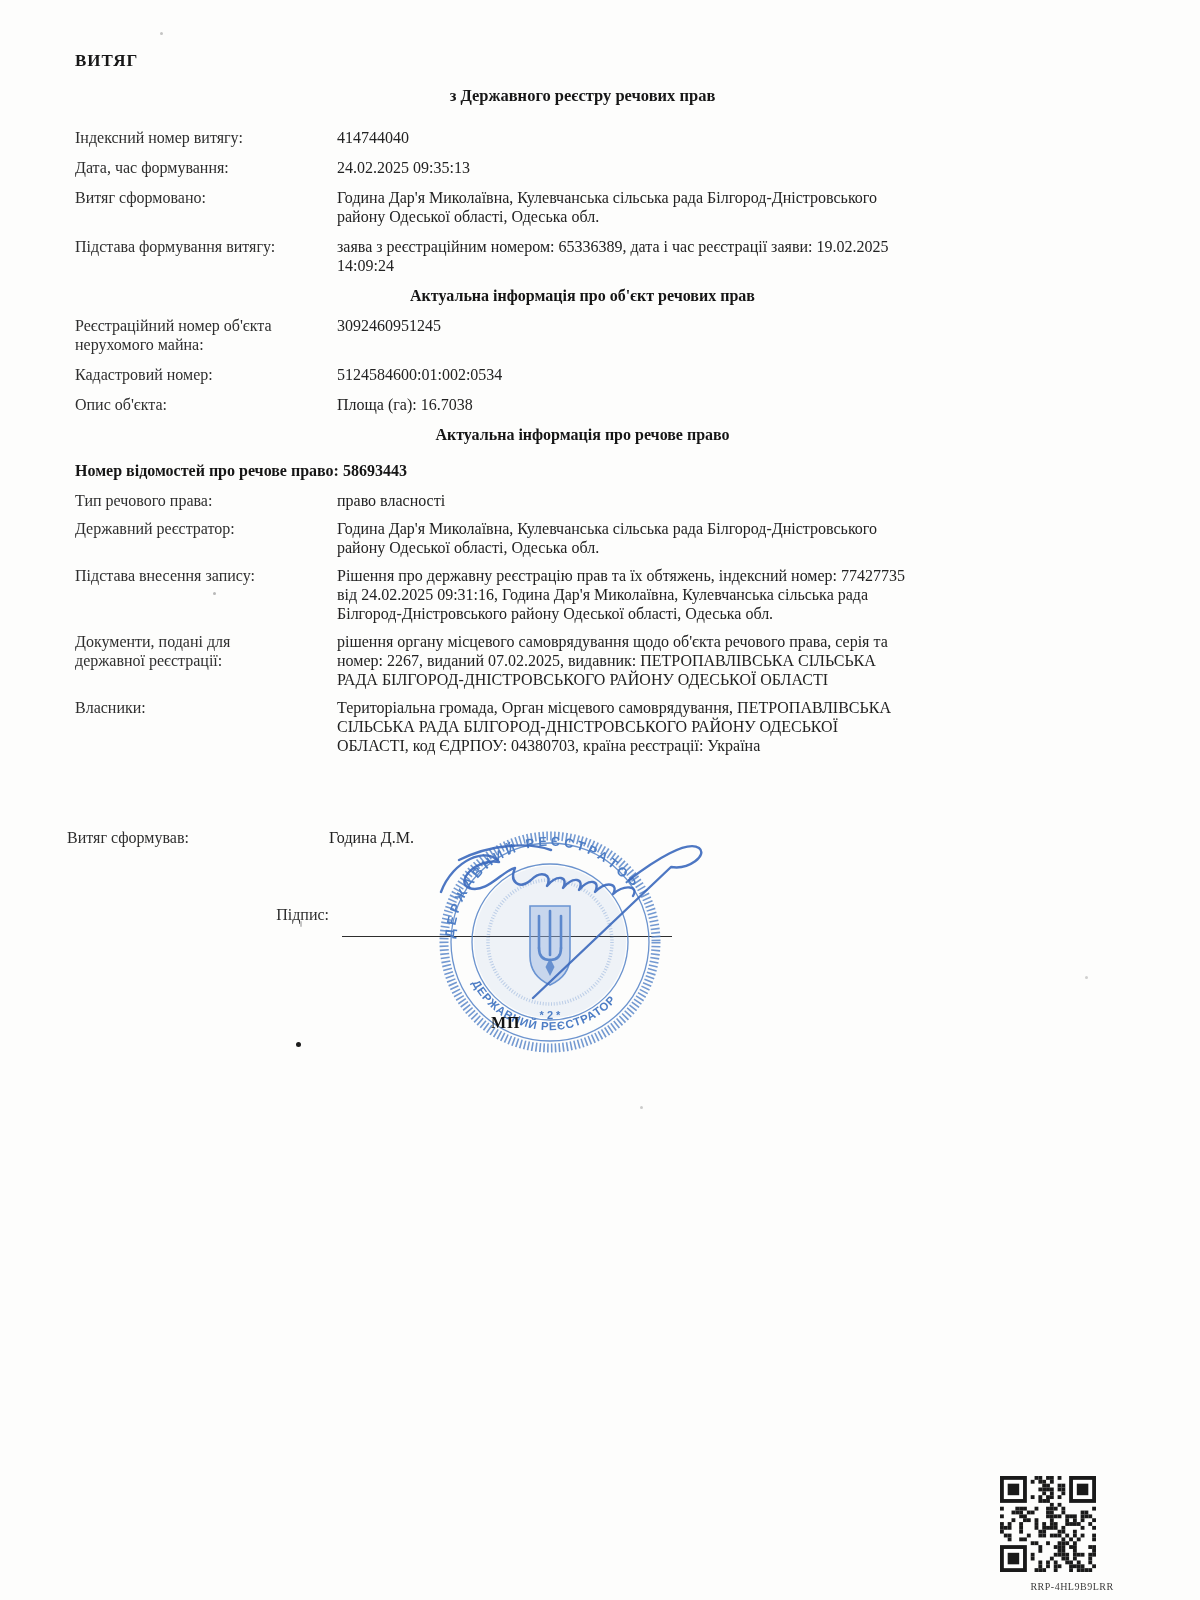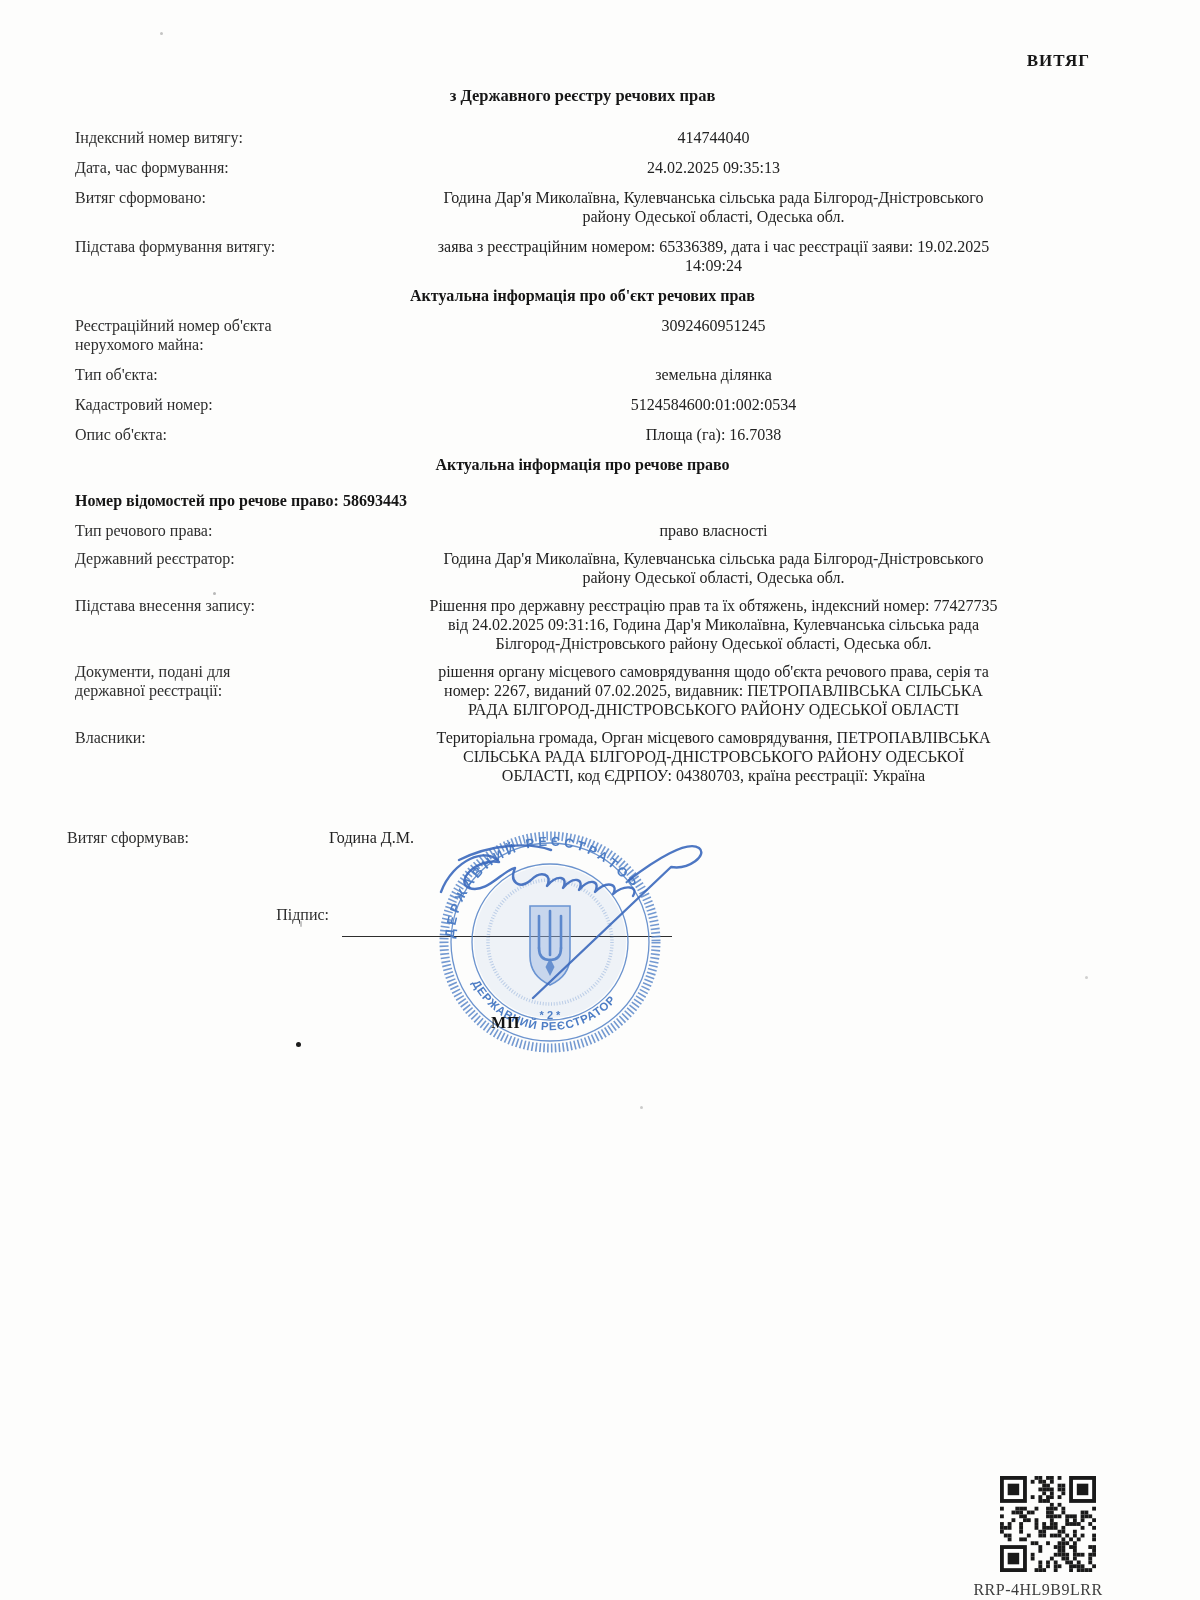--- a/index.html
+++ b/index.html
@@ -13,37 +13,37 @@
   }
   .content{
     position:absolute;left:0;top:0;width:1200px;
     padding:50px 110px 0 75px;
     box-sizing:border-box;
     font-size:16px;line-height:19px;
   }
   .doc-title{
     margin:0 0 14px;
     font-size:17px;line-height:21px;
-    font-weight:bold;text-align:right;
+    font-weight:bold;text-align:left;
     letter-spacing:1px;color:#171717;
   }
   .doc-subtitle{
     margin:0 0 22px;
     font-size:16.5px;line-height:21px;
     font-weight:bold;text-align:center;color:#171717;
   }
   .row{display:flex;margin-bottom:11px;}
   .s2 .row{margin-bottom:9px;}
   .label{
     width:262px;flex:none;
     white-space:pre-line;
     color:#2e2e2e;
   }
   .value{
-    flex:1;white-space:pre-line;color:#222;text-align:center;
+    flex:1;white-space:pre-line;color:#222;
   }
   .section-heading{
     margin:2px 0 11px;
     font-size:16px;line-height:19px;
     font-weight:bold;text-align:center;color:#151515;
   }
   .record-line{
     margin:17px 0 11px;
     font-weight:bold;color:#151515;
   }
@@ -55,22 +55,22 @@
     border-top:1.5px solid #2d2d2d;
   }
   .mp-mark{
     position:absolute;left:491px;top:1014px;
     font-size:16px;font-weight:bold;color:#141414;letter-spacing:1px;
   }
   .stamp{position:absolute;left:434px;top:826px;}
   .signature{position:absolute;left:403px;top:830px;}
   .qr-block{position:absolute;left:1000px;top:1476px;width:96px;height:96px;}
   .qr-caption{
-    position:absolute;left:963px;top:1581px;width:150px;
-    text-align:center;font-size:16px;letter-spacing:0.5px;color:#3c3c3c;
+    position:absolute;left:997px;top:1581px;width:150px;
+    text-align:center;font-size:10px;letter-spacing:0.5px;color:#3c3c3c;
   }
   .speck{position:absolute;border-radius:50%;background:#1c1c1c;}
   .speck.s1{left:296px;top:1042px;width:5px;height:5px;}
   .speck.s2{left:160px;top:32px;width:3px;height:3px;opacity:.25;}
   .speck.s3{left:1085px;top:976px;width:3px;height:3px;opacity:.2;}
   .speck.s4{left:640px;top:1106px;width:3px;height:3px;opacity:.22;}
   .speck.s5{left:213px;top:592px;width:3px;height:3px;opacity:.3;}
   .speck.s6{left:300px;top:921px;width:2px;height:6px;opacity:.25;border-radius:1px;}
 </style>
 </head>
@@ -102,24 +102,20 @@
       </div>
     </div>
 
     <div class="section-heading">Актуальна інформація про об'єкт речових прав</div>
 
     <div>
       <div class="row">
         <div class="label">Реєстраційний номер об'єкта
 нерухомого майна:</div>
         <div class="value">3092460951245</div>
-      </div>
-      <div class="row">
-        <div class="label">Тип об'єкта:</div>
-        <div class="value">земельна ділянка</div>
       </div>
       <div class="row">
         <div class="label">Кадастровий номер:</div>
         <div class="value">5124584600:01:002:0534</div>
       </div>
       <div class="row">
         <div class="label">Опис об'єкта:</div>
         <div class="value">Площа (га): 16.7038</div>
       </div>
     </div>

